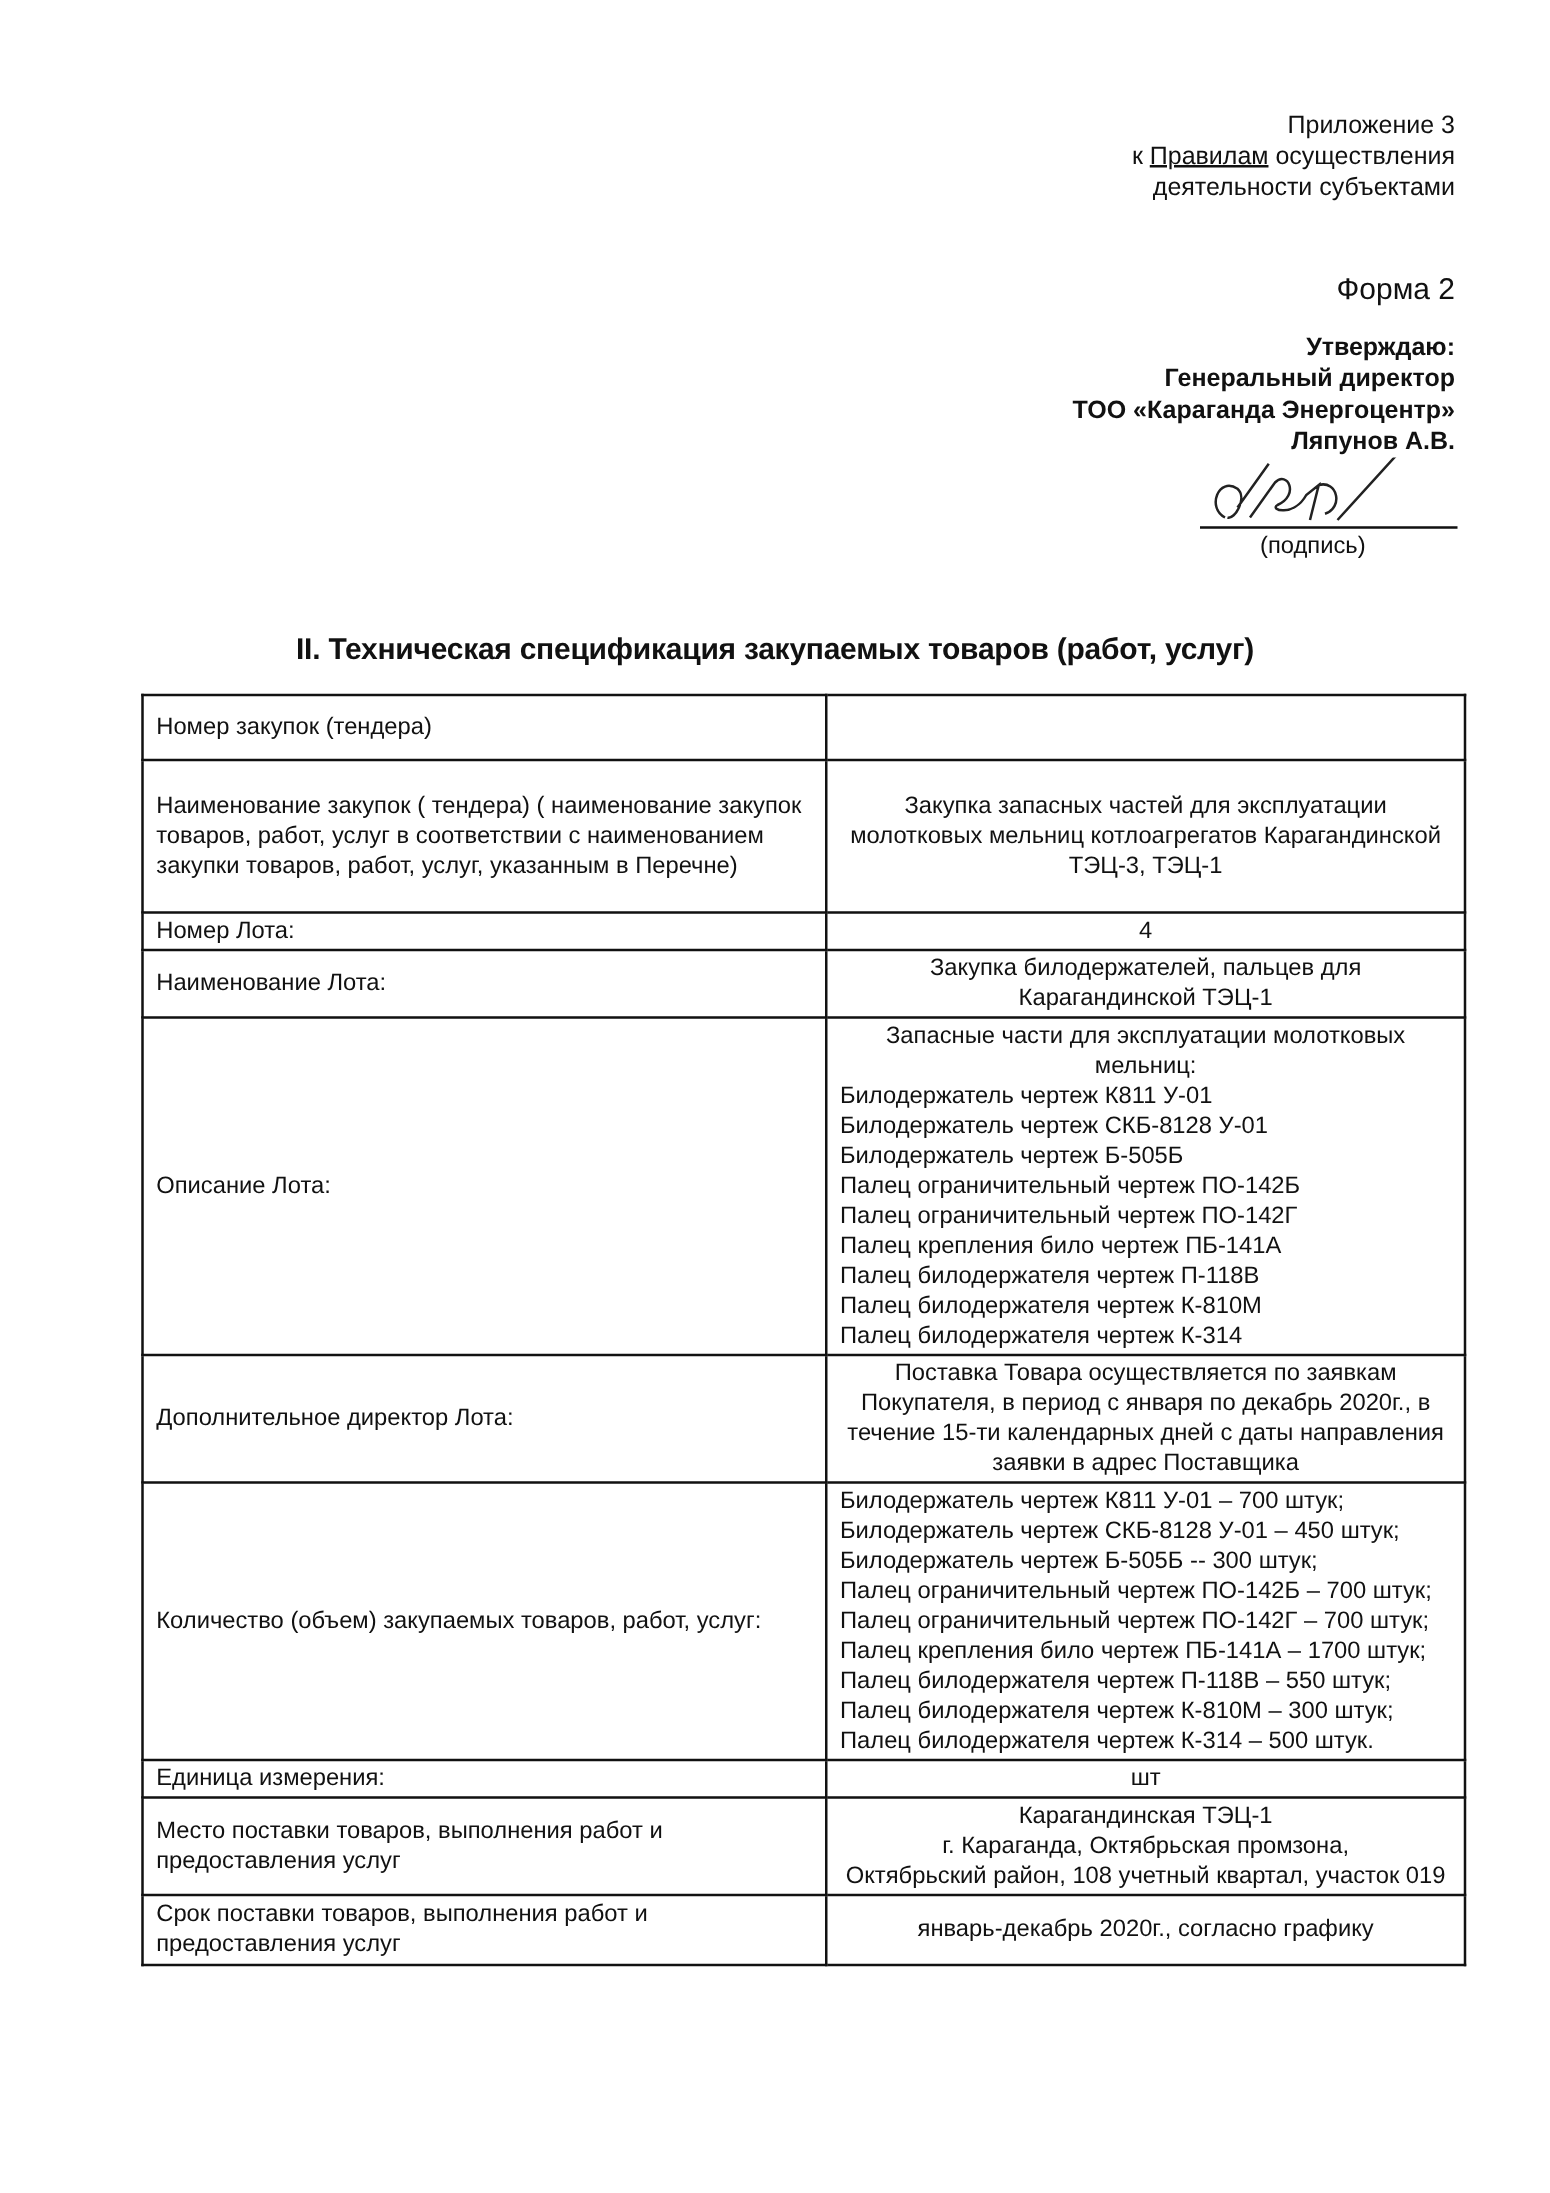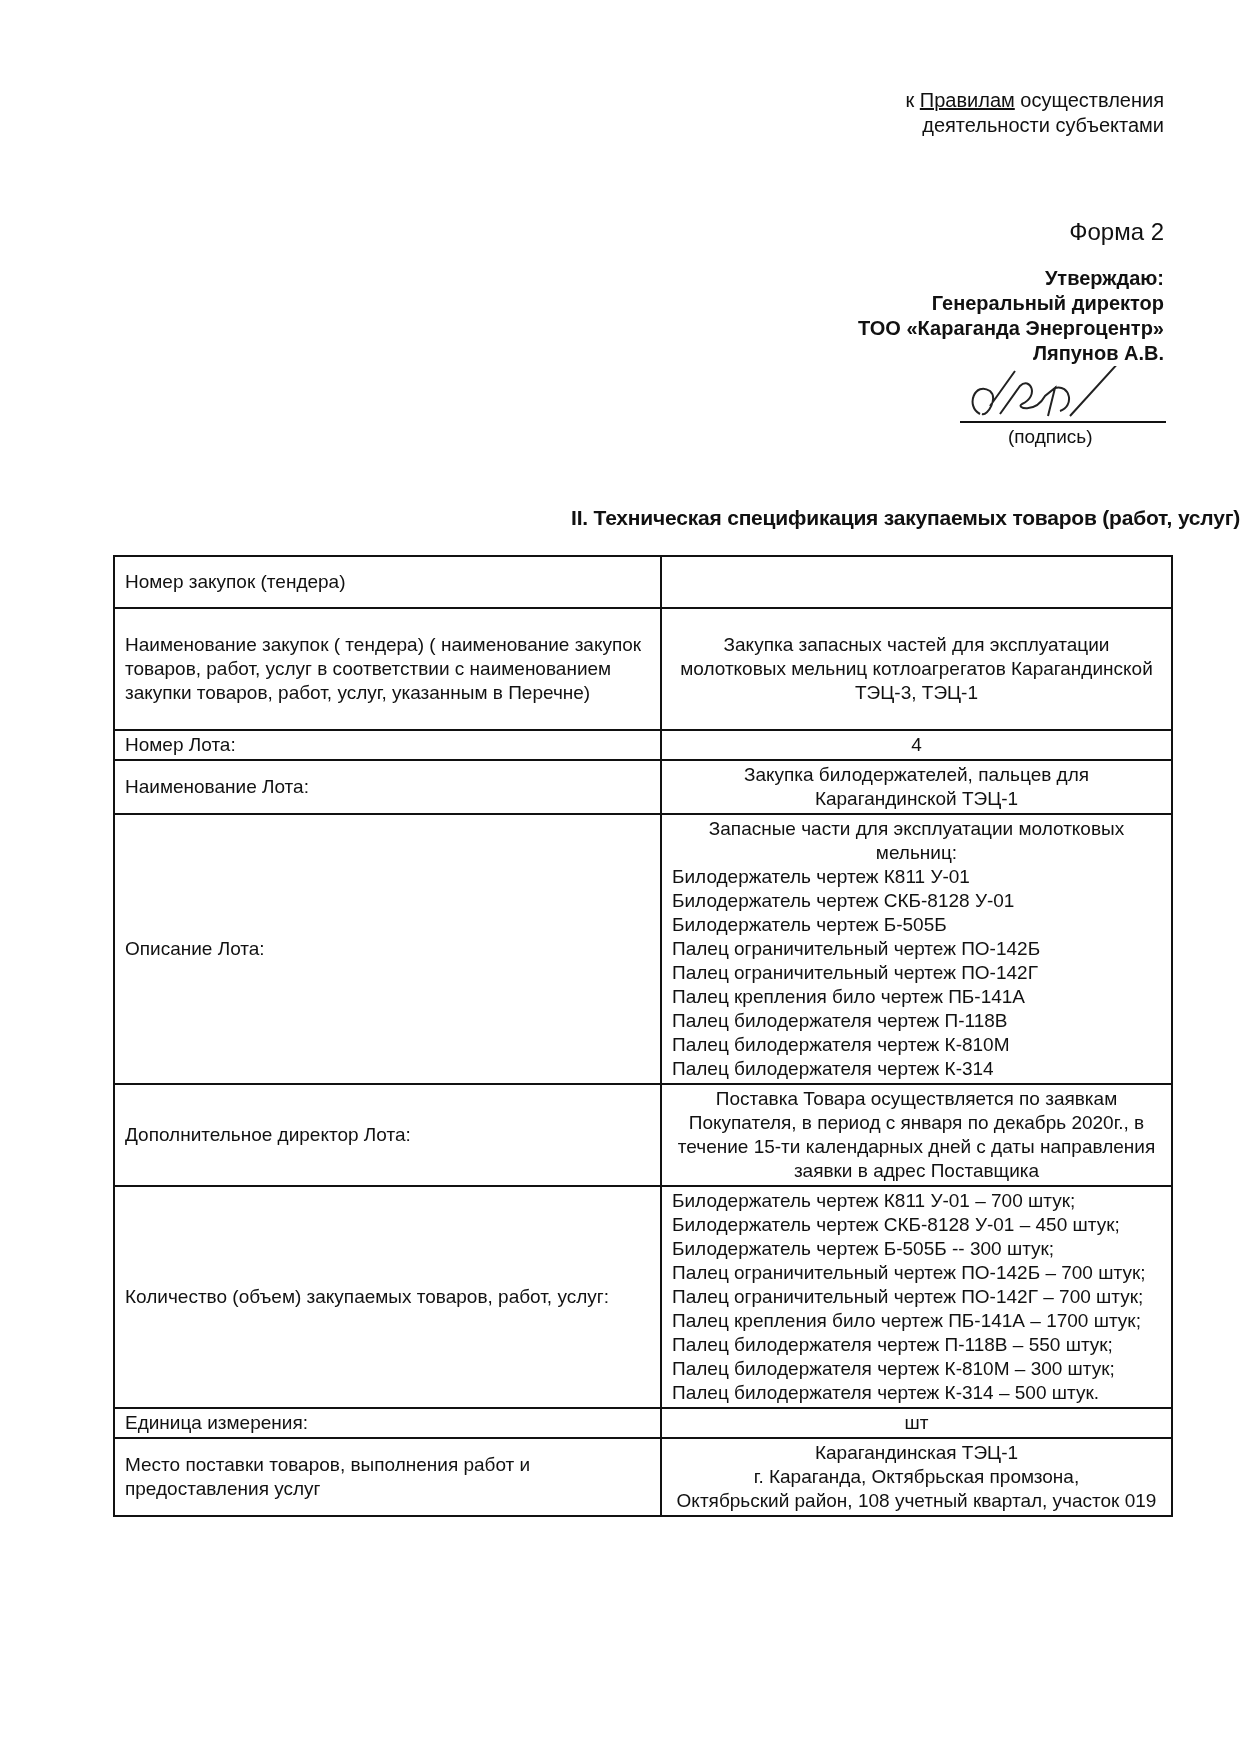--- a/index.html
+++ b/index.html
@@ -18,38 +18,39 @@
     text-align: right; font-size: 20px; line-height: 25px; font-weight: bold;
   }
   .signature {
     position: absolute; left: 960px; top: 366px; width: 206px; height: 60px;
   }
   .sig-line { position: absolute; left: 960px; top: 421px; width: 206px; border-top: 2px solid #111; }
   .sig-caption { position: absolute; left: 1008px; top: 426px; font-size: 19px; }
 
   .section-title {
     position: absolute; left: 0; width: 1240px; top: 506px;
-    text-align: right; font-weight: bold; font-size: 21px;
+    text-align: center; font-weight: bold; font-size: 24px;
     font-family: "Liberation Sans", sans-serif; letter-spacing: -0.2px;
   }
 
   table.spec {
     position: absolute; left: 113px; top: 555px; width: 1060px;
     border-collapse: collapse; font-size: 19px; line-height: 24px;
   }
   table.spec td { border: 2px solid #111; vertical-align: middle; padding: 2px 10px; }
   table.spec td.k { width: 525px; text-align: left; }
   table.spec td.v { text-align: center; border-radius: 23px; }
   table.spec td.v.left { text-align: left; }
   .center { text-align: center; }
 </style>
 </head>
 <body>
 
 <div class="header-block">
+  <div>Приложение 3</div>
   <div>
     <span>к</span>
     <span class="u">Правилам</span>
     <span>осуществления</span>
   </div>
   <div>деятельности субъектами</div>
 </div>
 
 <div class="form-label">Форма 2</div>
 
@@ -124,14 +125,18 @@
     <td class="v">шт</td>
   </tr>
   <tr>
     <td class="k">Место поставки товаров, выполнения работ и предоставления услуг</td>
     <td class="v">
       <div>Карагандинская ТЭЦ-1</div>
       <div>г. Караганда, Октябрьская промзона,</div>
       <div>Октябрьский  район, 108 учетный квартал, участок 019</div>
     </td>
   </tr>
+  <tr style="height:56px">
+    <td class="k">Срок поставки товаров, выполнения работ и предоставления услуг</td>
+    <td class="v">январь-декабрь 2020г., согласно графику</td>
+  </tr>
 </tbody>
   </table>
 
 </body></html>

